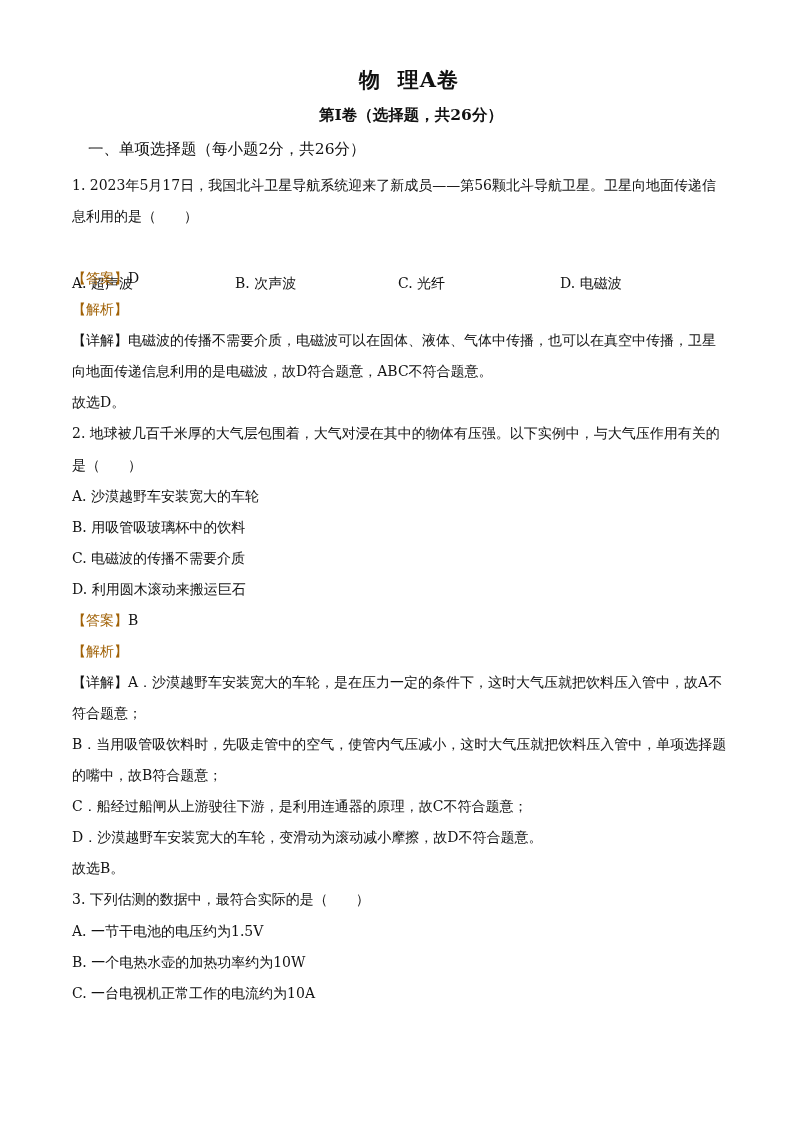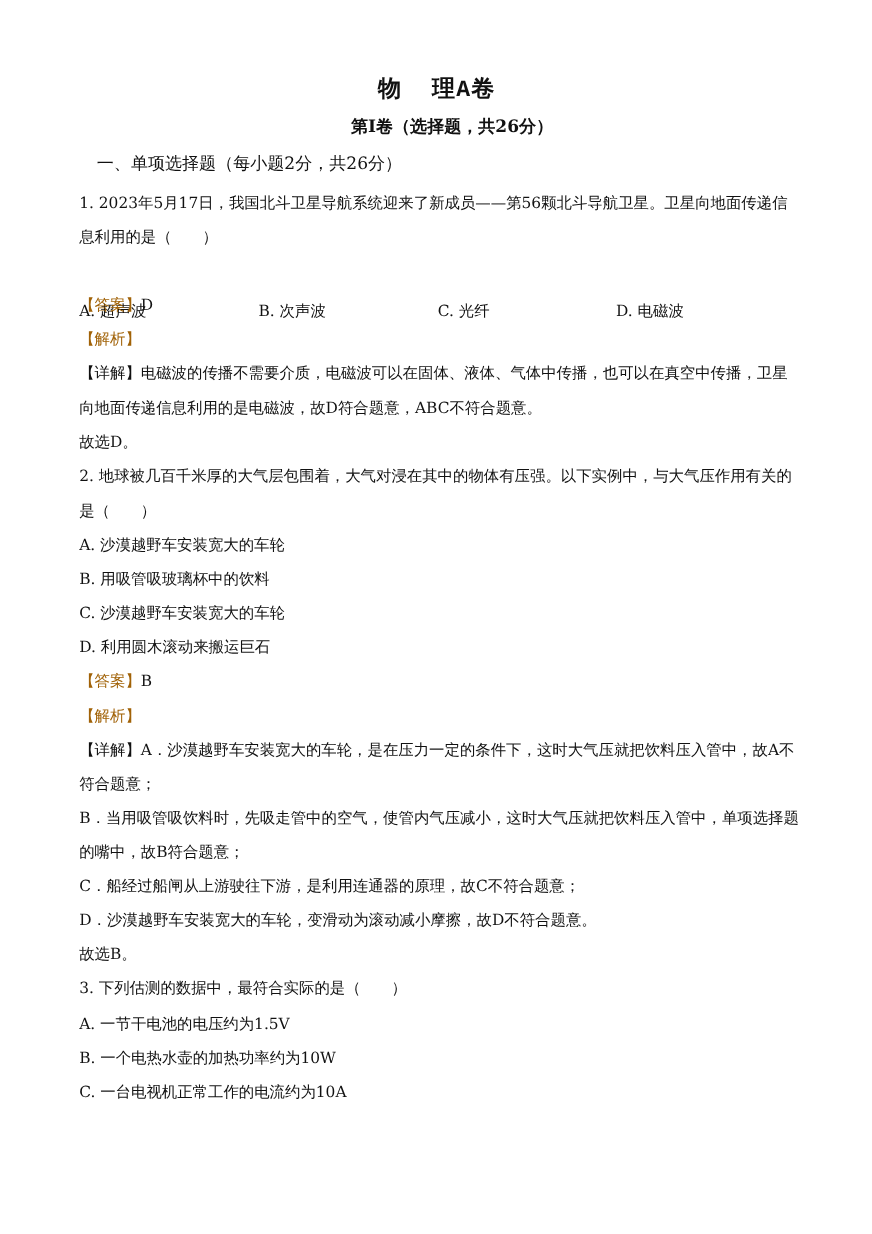--- a/index.html
+++ b/index.html
@@ -1,20 +1,20 @@
 <!DOCTYPE html>
 <html><head>
 <meta charset="utf-8">
 <style>
   html, body { margin: 0; padding: 0; background: #ffffff; }
   body { width: 793px; height: 1122px; position: relative; overflow: hidden;
          font-family: "DejaVu Serif", "Liberation Serif", serif; color: #111; }
   .page { position: absolute; left: 72px; top: 0; width: 650px; }
-  .title { position: absolute; left: 0; width: 650px; top: 66px; text-align: center;
-           font-size: 21px; font-weight: bold; letter-spacing: 1px; white-space: pre; font-family: Liberation Mono, monospace; }
+  .title { position: absolute; left: 12px; width: 650px; top: 66px; text-align: center;
+           font-size: 21px; font-weight: bold; letter-spacing: 1px; white-space: pre; }
   .subtitle { position: absolute; left: 14px; width: 650px; top: 105px; text-align: center;
               font-size: 15.5px; font-weight: bold; }
   .section { position: absolute; left: 16px; top: 139px; font-size: 15.5px; font-weight: normal; }
   .line { position: absolute; left: 0; font-size: 14px; line-height: 20px; white-space: nowrap; }
   .opt-row { position: absolute; left: 0; width: 650px; font-size: 14px; line-height: 20px; }
   .opt-row span { position: absolute; top: 0; white-space: nowrap; margin-top: 36px; }
   .tag { color: #a16207; }
   .tag-b { color: #111; }
 </style>
 </head>
@@ -40,21 +40,21 @@
   <div class="line" style="top:330px">
     <span class="tag-b">【详解】</span><span>电磁波的传播不需要介质，电磁波可以在固体、液体、气体中传播，也可以在真空中传播，卫星</span>
   </div>
   <div class="line" style="top:361px">向地面传递信息利用的是电磁波，故D符合题意，ABC不符合题意。</div>
   <div class="line" style="top:392px">故选D。</div>
 
   <div class="line" style="top:423px">2. 地球被几百千米厚的大气层包围着，大气对浸在其中的物体有压强。以下实例中，与大气压作用有关的</div>
   <div class="line" style="top:455px">是（　　）</div>
   <div class="line" style="top:486px">A. 沙漠越野车安装宽大的车轮</div>
   <div class="line" style="top:517px">B. 用吸管吸玻璃杯中的饮料</div>
-  <div class="line" style="top:548px">C. 沙漠越野车安装宽大的车轮</div>
+  <div class="line" style="top:548px">C. 电磁波的传播不需要介质</div>
   <div class="line" style="top:579px">D. 利用圆木滚动来搬运巨石</div>
   <div class="line" style="top:610px">
     <span class="tag">【答案】</span><span>B</span>
   </div>
   <div class="line tag" style="top:641px">【解析】</div>
   <div class="line" style="top:672px">
     <span class="tag-b">【详解】</span><span>A．沙漠越野车安装宽大的车轮，是在压力一定的条件下，这时大气压就把饮料压入管中，故A不</span>
   </div>
   <div class="line" style="top:703px">符合题意；</div>
   <div class="line" style="top:734px">B．当用吸管吸饮料时，先吸走管中的空气，使管内气压减小，这时大气压就把饮料压入管中，单项选择题</div>

